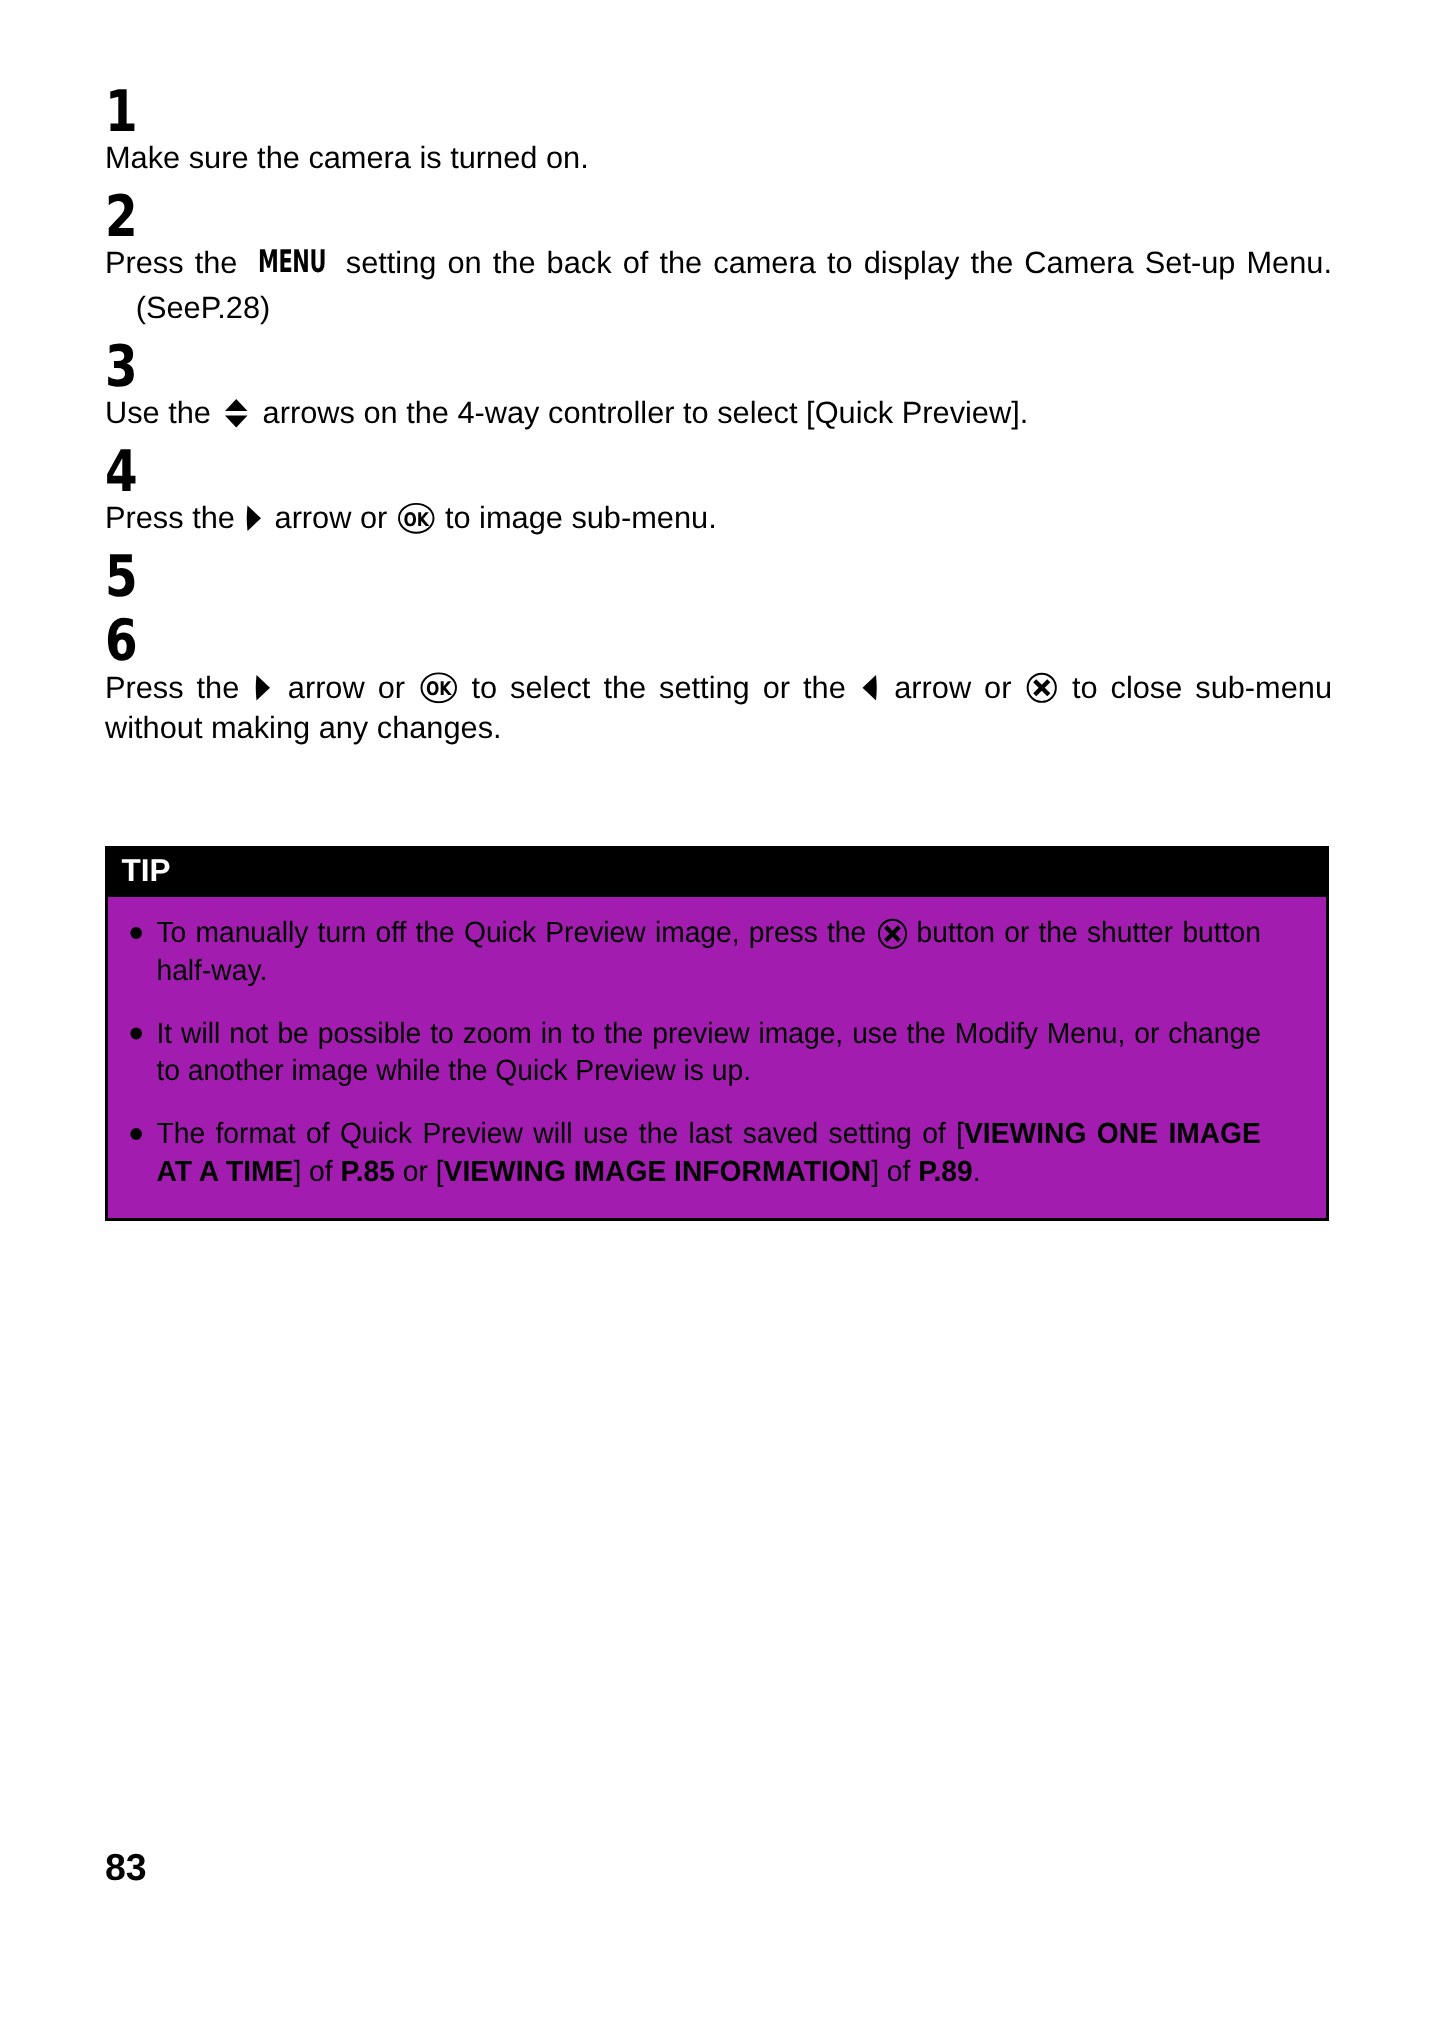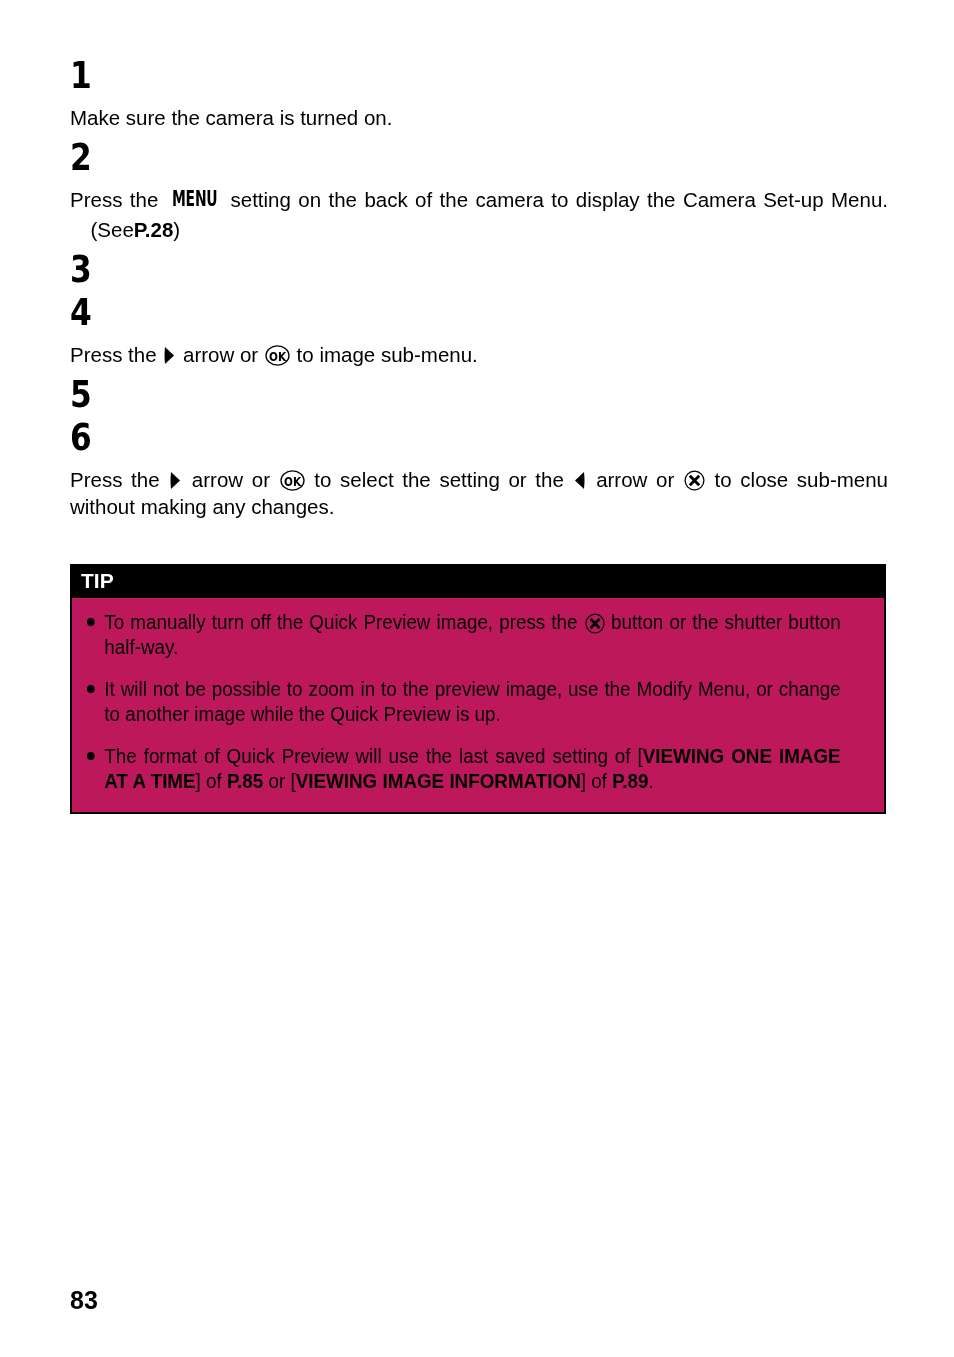--- a/index.html
+++ b/index.html
@@ -45,26 +45,26 @@
     transform-origin: left center;
   }
   .step-block { margin-bottom: 0; }
   .step-block + .step-block { margin-top: 9px; }
 
   .step-body {
     font-size: 20.5px;
     line-height: 27px;
     text-align: justify;
     text-justify: inter-word;
-    margin-top: 12px;
+    margin-top: 0;
     -webkit-hyphens: none;
     hyphens: none;
   }
   .step-body.nojust { text-align: left; }
-  .step-body b { font-weight: 700; }
+  .step-body b { font-weight: 400; }
 
   
   .ic {
     display: inline-block;
     vertical-align: -3px;
     position: relative;
   }
 
   
   .ic-menu {
@@ -115,21 +115,21 @@
   .ic-x svg { display: block; }
 
   
   .tip-box {
     position: absolute;
     left: 70px;
     top: 564px;
     width: 816px;
     border: 2px solid #000;
     box-sizing: border-box;
-    background: #be185d;
+    background: #a21caf;
   }
   .tip-header {
     background: #000000;
     color: #ffffff;
     font-weight: 700;
     font-size: 21px;
     line-height: 21px;
     padding: 6px 0 7px 11px;
     letter-spacing: 0px;
     margin: -2px -2px 0 -2px;
@@ -160,21 +160,21 @@
   }
   .tip-item b { font-weight: 700; }
   .tip-item .ic-x {
     width: 20px; height: 20px; vertical-align: -4px;
   }
 
   
   .page-number {
     position: absolute;
     left: 70px;
-    top: 1288px;
+    top: 1233px;
     font-size: 25px;
     font-weight: 700;
     line-height: 25px;
   }
 </style>
 </head>
 <body>
 
 <div class="page">
 
@@ -192,20 +192,30 @@
       <div class="step-body">
         <span>Press the</span>
         <span class="ic ic-menu">MENU</span>
         <span>setting on the back of the camera to display the Camera Set-up Menu.</span>
          <span>(See</span><b>P.28</b><span>)</span>
       </div>
     </div>
 
     <div class="step-block">
       <span class="step-num">3</span>
+      <div class="step-body nojust">
+        <span>Use the</span>
+        <span class="ic ic-updown">
+          <svg viewBox="0 0 17 21" width="17" height="21" aria-hidden="true">
+            <polygon points="8.5,1 16,9 1,9" fill="#000"></polygon>
+            <polygon points="8.5,20 16,12 1,12" fill="#000"></polygon>
+          </svg>
+        </span>
+        <span>arrows on the 4-way controller to select [</span><b>Quick Preview</b><span>].</span>
+      </div>
     </div>
 
     <div class="step-block">
       <span class="step-num">4</span>
       <div class="step-body nojust">
         <span>Press the</span>
         <span class="ic ic-tri">
           <svg viewBox="0 0 11 19" width="11" height="19" aria-hidden="true">
             <path d="M1,1 L10,9.5 L1,18 Q0.5,13 0.5,9.5 Q0.5,6 1,1 Z" fill="#000"></path>
           </svg>

